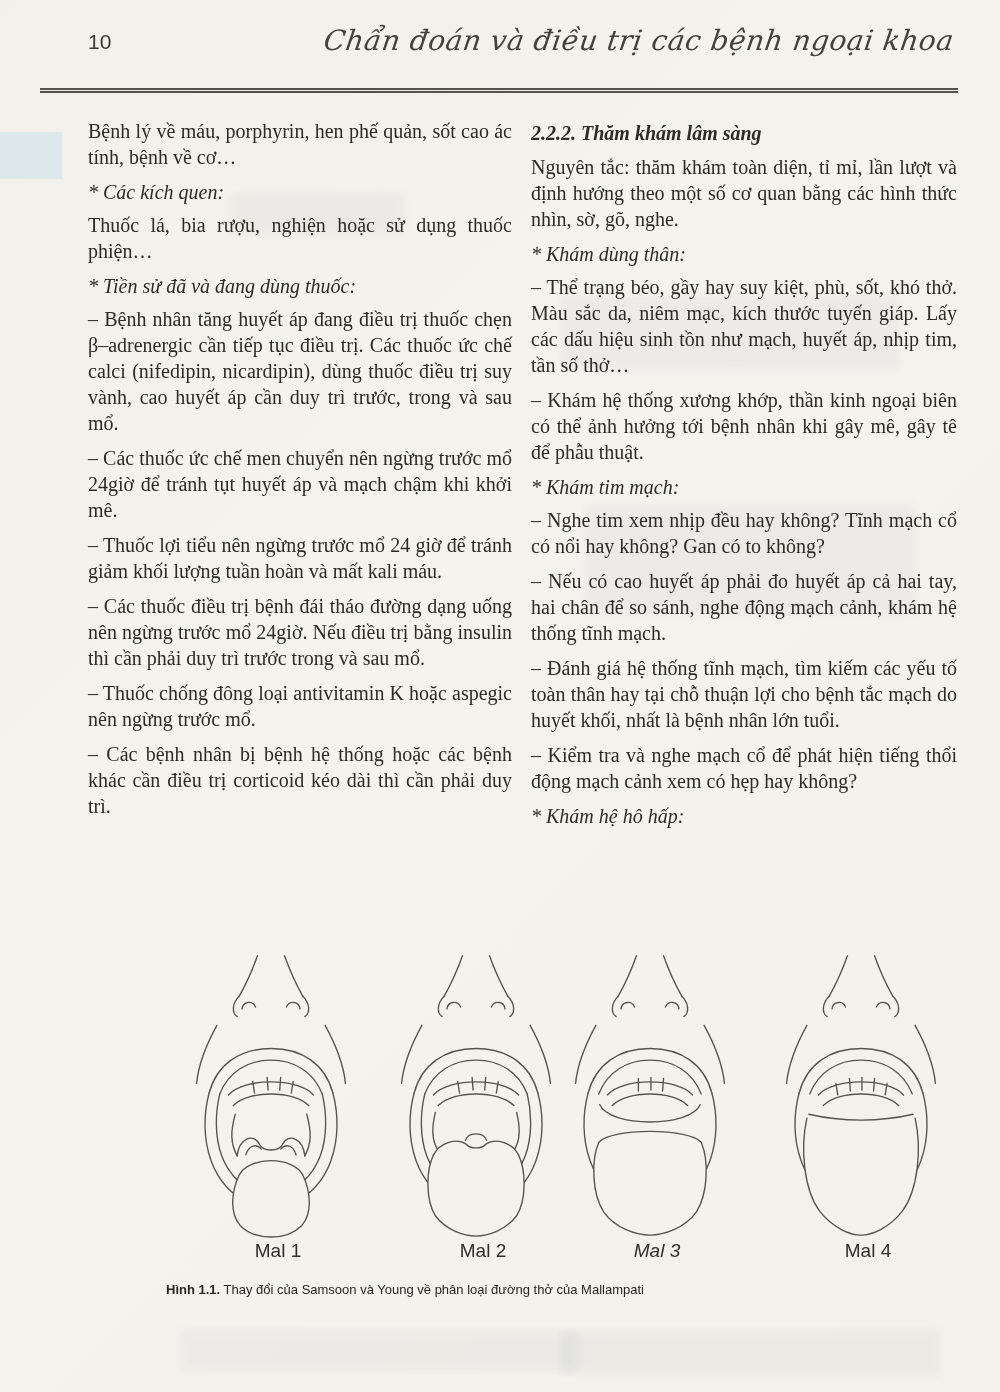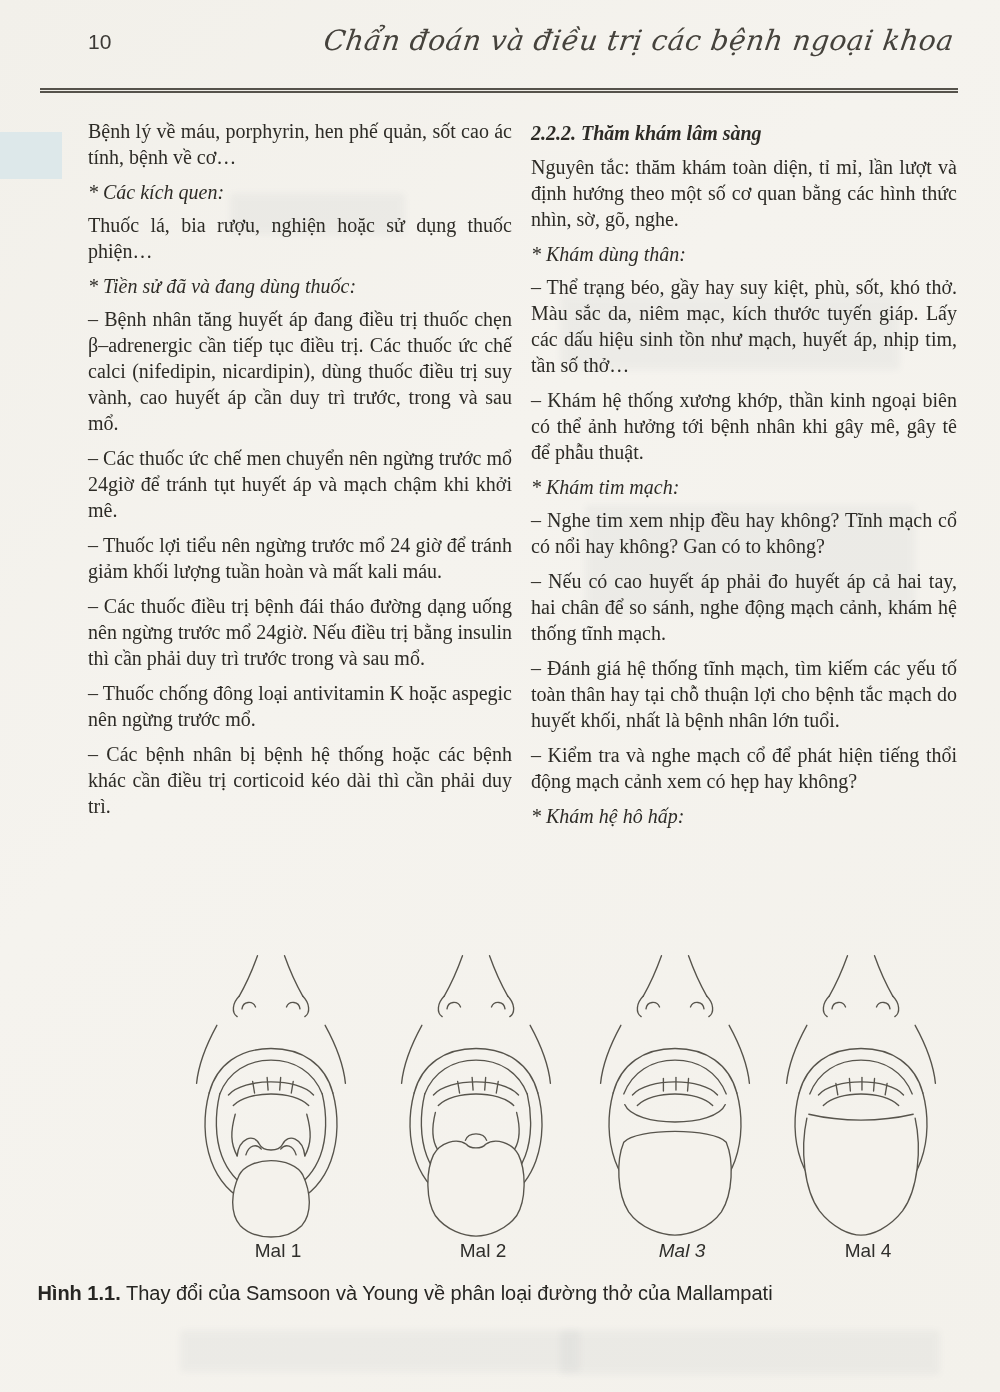--- a/index.html
+++ b/index.html
@@ -36,21 +36,21 @@
   .mouth-cell{position:absolute;top:0;width:200px;text-align:center;}
   .mouth path{fill:none;stroke:#57544c;stroke-width:1.4;stroke-linecap:round;}
   .mouth path.tongue{fill:#f4f2ec;}
   .mouth path.nostroke{stroke:none;fill:#f4f2ec;}
   .mal-label{
     position:absolute;top:292px;left:50%;transform:translateX(-35%);
     font-family:"Liberation Sans",sans-serif;font-size:19px;color:#2f2e2b;white-space:nowrap;
   }
   .figure-caption{
     position:absolute;left:0;top:1282px;width:810px;text-align:center;
-    font-family:"Liberation Sans",sans-serif;font-size:20px;color:#272623;
+    font-family:"Liberation Sans",sans-serif;font-size:13px;color:#272623;
   }
   .figure-caption b{font-weight:bold;}
 </style>
 </head>
 <body>
 
 <div id="page">
 
   <div class="page-number">10</div>
   <div class="book-title">Chẩn đoán và điều trị các bệnh ngoại khoa</div>
@@ -148,21 +148,21 @@
           <path d="M110,134 L109,147"></path>
           <path d="M123,138 L121,150"></path>
         <path d="M58,170 C54,186 54,198 60,208"></path>
           <path d="M142,170 C146,186 146,198 140,208"></path>
         <path d="M89,199 C92,190 108,190 111,199"></path>
         <path class="tongue" d="M56,214 C63,201 80,196 90,203 C94,208 106,208 110,203 C120,196 137,201 144,214 C152,231 152,261 142,277 C131,292 112,298 100,298 C88,298 69,292 58,277 C48,261 48,231 56,214 Z"></path>
       </svg>
       <div class="mal-label">Mal 2</div>
     </div>
 
-    <div class="mouth-cell" style="left:539px;font-style:italic;">
+    <div class="mouth-cell" style="left:514px;font-style:italic;">
       <svg class="mouth" viewBox="0 0 200 300" width="198" height="290">
         <path d="M86,8 C81,22 75,36 67,50"></path>
           <path d="M67,50 C60,57 59,67 65,71"></path>
         <path d="M114,8 C119,22 125,36 133,50"></path>
           <path d="M133,50 C140,57 141,67 135,71"></path>
         <path d="M70,63 C71,55 81,54 84,61"></path>
           <path d="M130,63 C129,55 119,54 116,61"></path>
         <path d="M44,80 C33,100 25,120 23,140"></path>
           <path d="M156,80 C167,100 175,120 177,140"></path>
         <path d="M36,150 C44,120 68,104 100,104 C132,104 156,120 164,150"></path>

